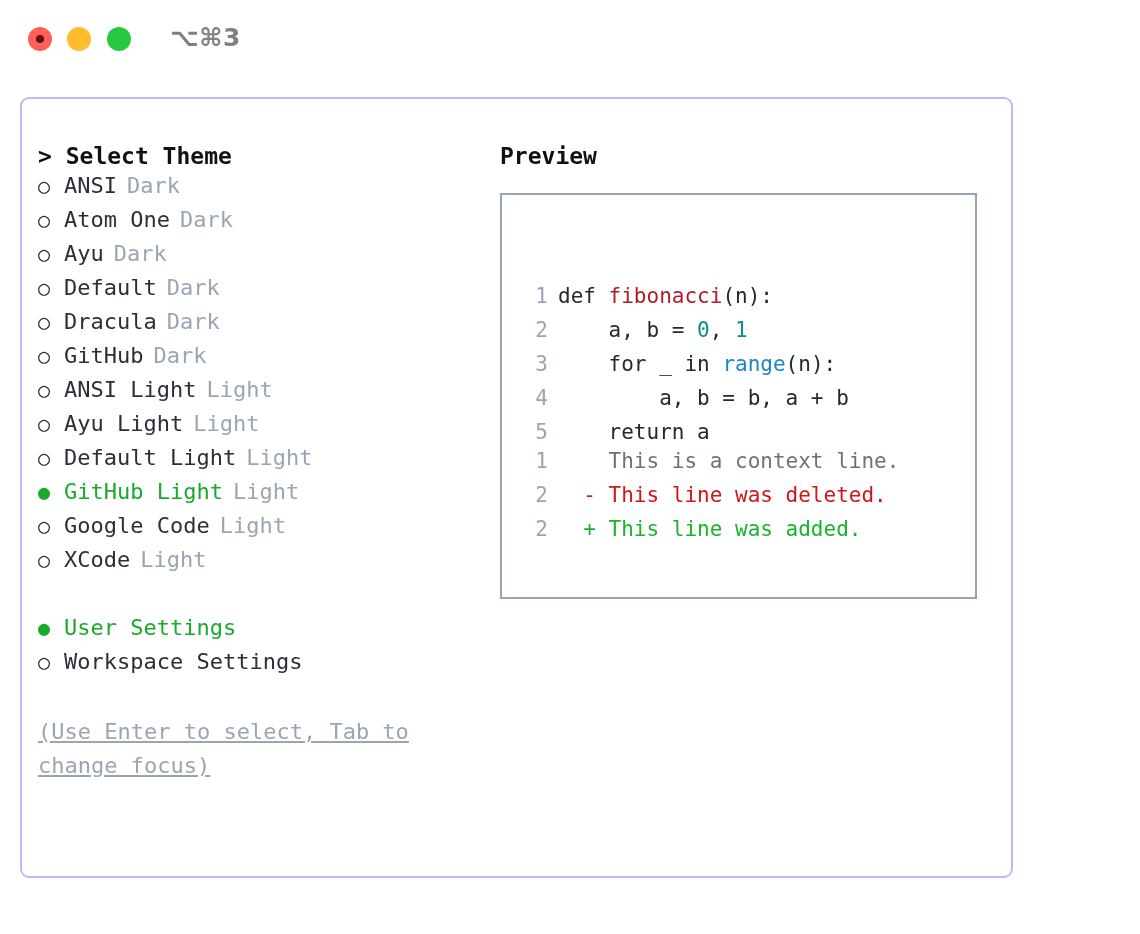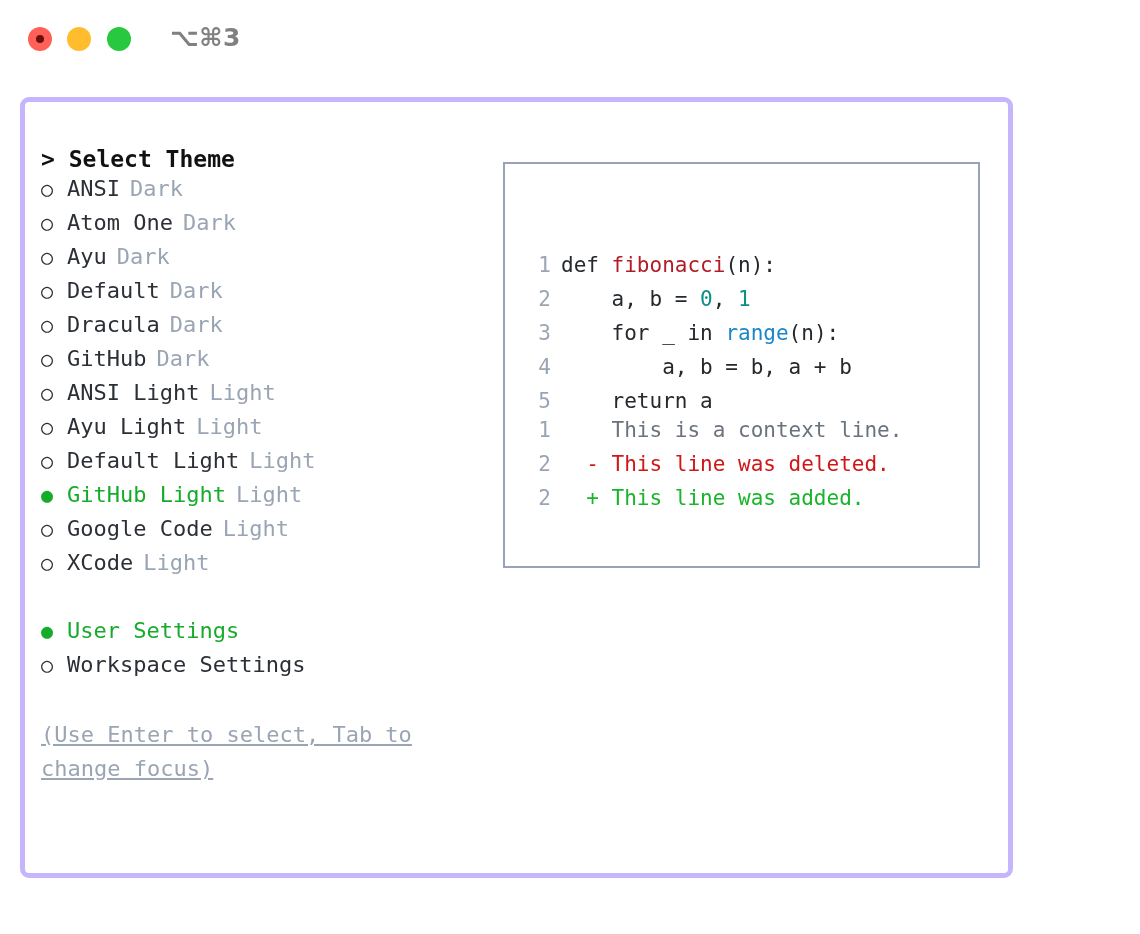--- a/index.html
+++ b/index.html
@@ -61,21 +61,21 @@
     font-family: "DejaVu Sans", "Liberation Sans", sans-serif;
   }
 
   
   .panel {
     position: absolute;
     left: 20px;
     top: 97px;
     width: 993px;
     height: 781px;
-    border: 5px solid #c4b5fd;
+    border: 2px solid #c4b5fd;
     border-radius: 9px;
     box-sizing: border-box;
   }
 
   
   .left-col {
     position: absolute;
     left: 16px;
     top: 40px;
     width: 440px;
@@ -215,20 +215,21 @@
 
       <div id="apply-list">
           <div class="opt-row selected"><span class="opt-bullet">●</span><span class="opt-label">User Settings</span></div>
           <div class="opt-row"><span class="opt-bullet">○</span><span class="opt-label">Workspace Settings</span></div>
         </div>
 
       <div class="hint">(Use Enter to select, Tab to change focus)</div>
     </div>
 
     <div class="right-col">
+      <div class="preview-title">Preview</div>
 
       <div class="preview-box">
         <div id="code-block">
             <div class="code-line"><span class="lineno">1</span><span class="code-text"><span class="tok-plain">def </span><span class="tok-fn">fibonacci</span><span class="tok-plain">(n):</span></span></div>
             <div class="code-line"><span class="lineno">2</span><span class="code-text">    <span class="tok-plain">a, b = </span><span class="tok-num">0</span><span class="tok-plain">, </span><span class="tok-num">1</span></span></div>
             <div class="code-line"><span class="lineno">3</span><span class="code-text">    <span class="tok-plain">for _ in </span><span class="tok-call">range</span><span class="tok-plain">(n):</span></span></div>
             <div class="code-line"><span class="lineno">4</span><span class="code-text">        <span class="tok-plain">a, b = b, a + b</span></span></div>
             <div class="code-line"><span class="lineno">5</span><span class="code-text">    <span class="tok-plain">return a</span></span></div>
           </div>
         <div class="diff-gap"></div>

